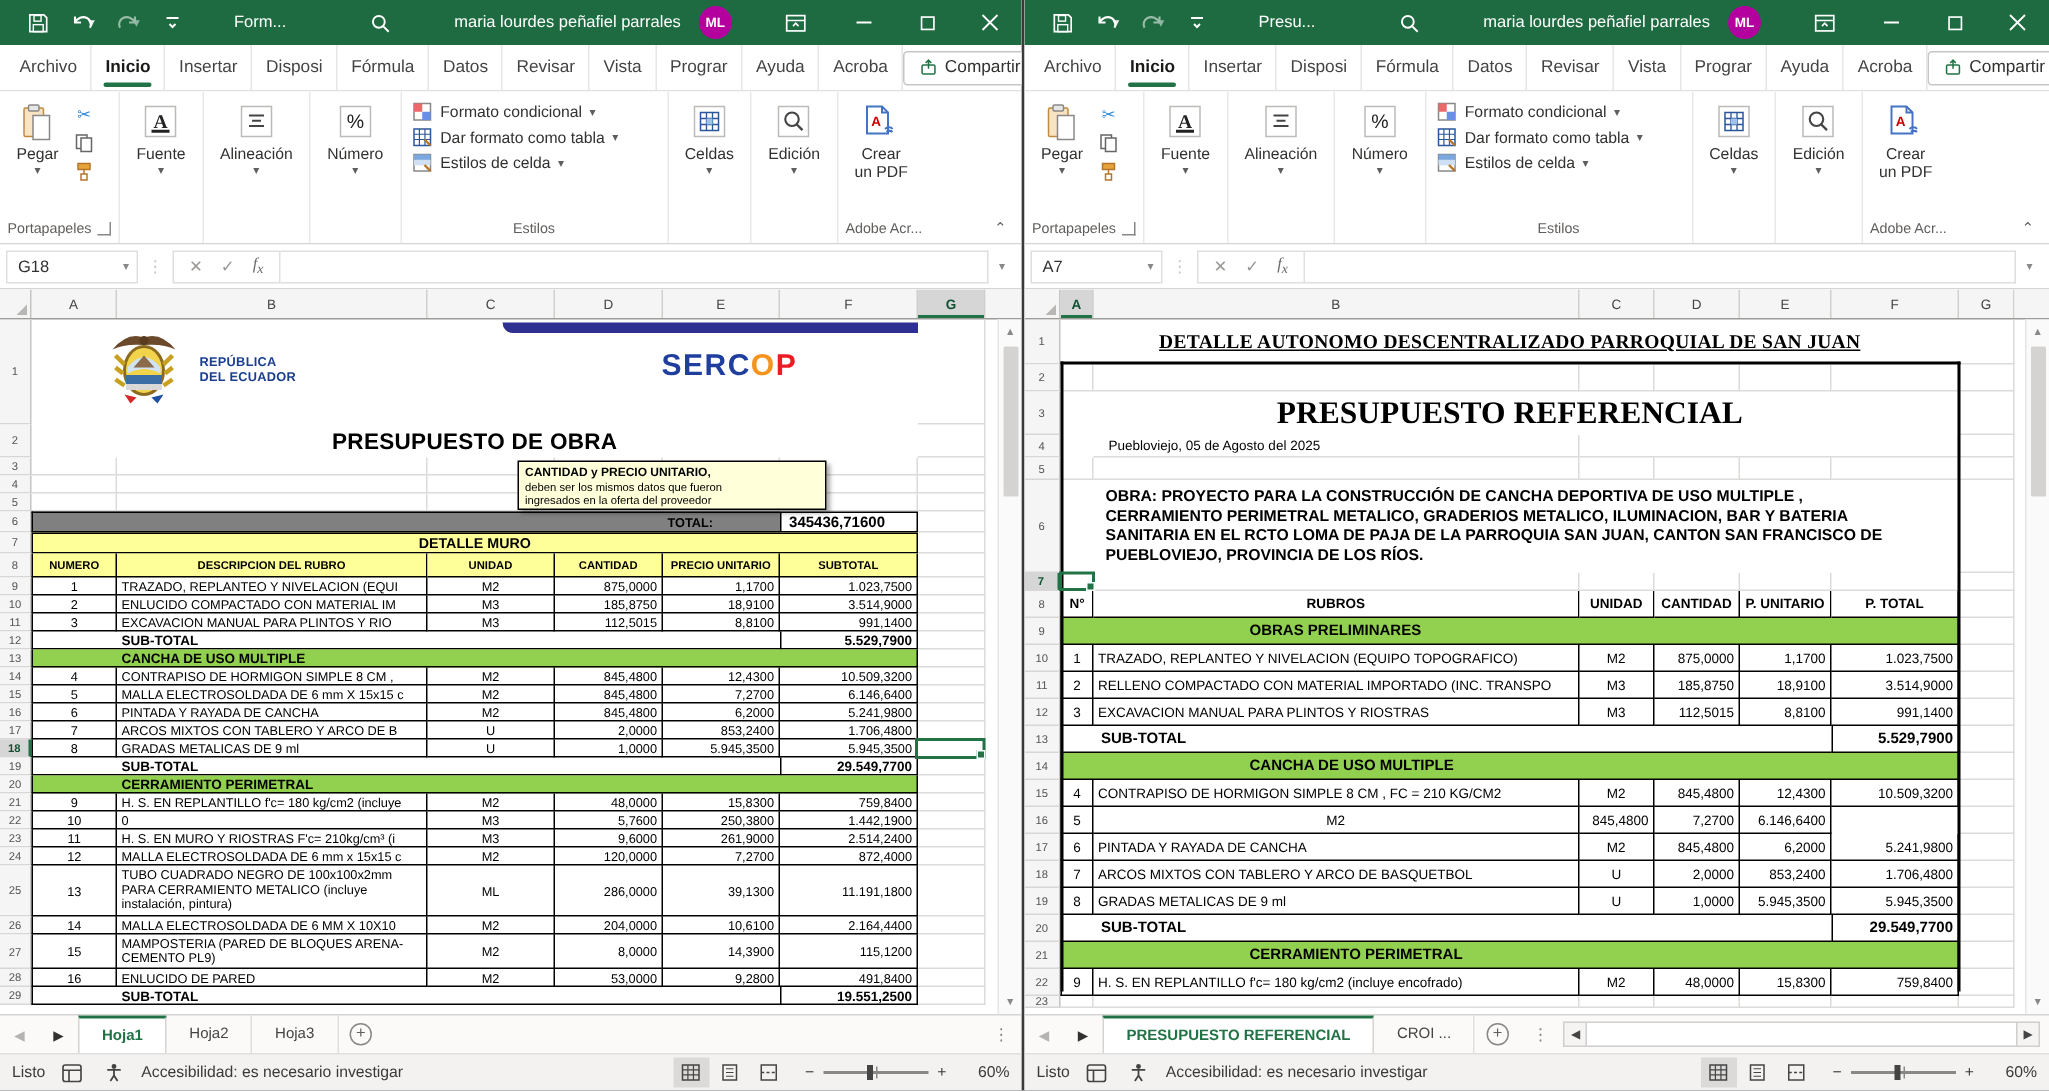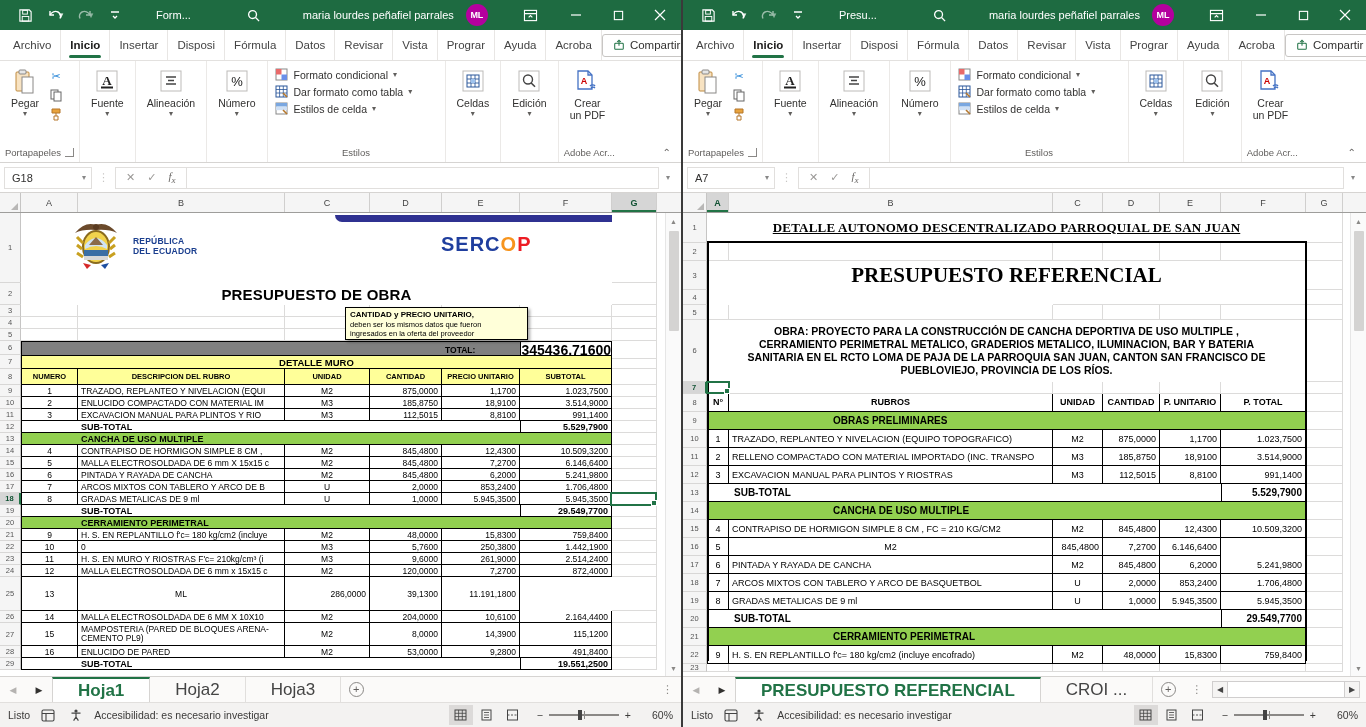--- a/index.html
+++ b/index.html
@@ -85,51 +85,51 @@
   .sec{grid-column:1/7;background:#92d050;font-weight:bold;border:1px solid #000;border-top:none;font-size:9px;display:flex;align-items:center;overflow:hidden;white-space:nowrap}
   .L .sec{padding-left:59px}
   .R .sec{padding-left:125px;font-size:10px}
   .sublabel{grid-column:1/6;font-weight:bold;display:flex;align-items:center;border-left:1px solid #000;border-bottom:1px solid #000;font-size:9px}
   .L .sublabel{padding-left:59px}
   .R .sublabel{padding-left:26px;font-size:10px}
   .subval{grid-column:6/7;font-weight:bold;display:flex;align-items:center;justify-content:flex-end;padding-right:3px;border-right:1px solid #000;border-bottom:1px solid #000;border-left:1px solid #000;font-size:9px}
   .R .subval{font-size:10px}
   .gp{grid-column:1/5;background:#808080;border:1px solid #000;border-right:none}
   .tl{background:#808080;font-weight:bold;border-top:1px solid #000;border-bottom:1px solid #000;padding-left:3px;display:flex;align-items:center;font-size:8.5px}
-  .tv{background:#fff;font-weight:bold;border:1px solid #000;display:flex;align-items:center;justify-content:flex-end;padding-right:0;font-size:14px}
+  .tv{background:#fff;font-weight:bold;border:1px solid #000;display:flex;align-items:center;justify-content:flex-end;padding-right:21px;font-size:10px}
   .t-title .span6{justify-content:center;font-weight:bold;font-size:15px;border:none;letter-spacing:.2px}
   .t-logo .span6{border:none;position:relative}
   .t-org .span6{justify-content:center;font-family:"Liberation Serif",serif;font-weight:bold;font-size:13px;text-decoration:underline;border:none;letter-spacing:.2px}
   .t-heading .span6{justify-content:center;font-family:"Liberation Serif",serif;font-weight:bold;font-size:21px;border:none}
   .t-date .cellB{grid-column:2/3;font-size:9px;padding-left:10px;display:flex;align-items:center;border-right:1px solid #dcdbda;border-bottom:1px solid #dcdbda}
   .t-date .fillC{grid-column:3/7;border-right:1px solid #dcdbda;border-bottom:1px solid #dcdbda}
-  .t-obra .span6{justify-content:center;text-align:center;font-weight:bold;font-size:10.5px;line-height:13px;white-space:normal;border:none;padding:0 30px}
+  .t-obra .span6{justify-content:center;text-align:left;font-weight:bold;font-size:10.5px;line-height:13px;white-space:normal;border:none;padding:0 30px}
   
   .ecu-text{position:absolute;left:112px;top:24px;color:#1b3f8f;font-weight:bold;font-size:8.5px;line-height:1.15;letter-spacing:.2px}
   .sercop{position:absolute;left:420px;top:20px;font-size:20px;font-weight:bold;letter-spacing:1px}
   .sercop .b{color:#1f3e9e}.sercop .o{color:#f7941d}.sercop .p{color:#ed1c24}
   .ecu-logo{position:absolute;left:46px;top:6px}
   
   .ovl{position:absolute;pointer-events:none}
   .bluebar{left:335px;top:2px;width:277px;height:7px;background:#2f3191;border-radius:0 0 0 12px}
-  .tooltip{left:345px;top:94px;width:183px;height:33px;background:#ffffd9;border:1px solid #000;box-shadow:2px 2px 3px rgba(0,0,0,.35);padding:2px 4px;font-size:7.5px;line-height:1.25;overflow:hidden}
+  .tooltip{left:345px;top:94px;width:206px;height:33px;background:#ffffd9;border:1px solid #000;box-shadow:2px 2px 3px rgba(0,0,0,.35);padding:2px 4px;font-size:7.5px;line-height:1.25;overflow:hidden}
   .tooltip .tt1{font-weight:bold;font-size:8px}
   .selbox{border:2px solid #217346}
   .selbox::after{content:"";position:absolute;right:-2px;bottom:-2px;width:4px;height:4px;background:#217346;border:1px solid #fff}
   .thickbox{left:24px;top:48px;width:600px;height:420px;border:2px solid #000;border-bottom:none}
   
   .vscroll{position:absolute;top:20px;right:0;width:16px;bottom:0;background:#fafafa;border-left:1px solid #e6e6e6;display:flex;flex-direction:column;align-items:center}
   .vbtn{height:16px;width:100%;display:flex;align-items:center;justify-content:center;font-size:7px;color:#8a8886}
   .vthumb{width:10px;height:100px;background:#d4d3d2;border-radius:1px;margin-top:2px}
   .vspacer{flex:1}
   
   .stabs{height:26px;background:#fbfaf9;border-top:1px solid #d6d4d2;display:flex;align-items:stretch;flex:none}
   .snav{width:26px;display:flex;align-items:center;justify-content:center;font-size:9px;color:#b5b3b1}
   .snav.on{color:#323130}
-  .stab{display:flex;align-items:center;padding:0 25px;font-size:17px;color:#444;border-right:1px solid #e1dfdd;position:relative;white-space:nowrap}
+  .stab{display:flex;align-items:center;padding:0 15px;font-size:10px;color:#444;border-right:1px solid #e1dfdd;position:relative;white-space:nowrap}
   .stab.active{background:#fff;color:#217346;font-weight:bold;border-top:2px solid #217346;border-right:1px solid #d6d4d2;border-left:1px solid #d6d4d2}
   .addtab{width:30px;display:flex;align-items:center;justify-content:center}
   .addcirc{width:15px;height:15px;border:1px solid #8a8886;border-radius:50%;display:flex;align-items:center;justify-content:center;font-size:11px;color:#605e5c;line-height:1}
   .tabmore{display:flex;align-items:center;color:#8a8886;font-size:11px;padding:0 8px}
   .tabmore.endright{margin-left:auto}
   .hscroll{flex:1;display:flex;align-items:center;margin:4px 6px 4px 2px}
   .hbtn{width:16px;height:17px;border:1px solid #d0cece;background:#f5f4f3;display:flex;align-items:center;justify-content:center;font-size:8px;color:#444}
   .htrack{flex:1;height:17px;border:1px solid #d0cece;border-left:none;border-right:none;background:#fff}
   
   .sbar{height:25px;background:#f3f2f1;border-top:1px solid #e1dfdd;display:flex;align-items:center;font-size:10.5px;color:#3b3a39;flex:none;padding:0 8px;gap:8px}
@@ -692,20 +692,21 @@
         <span class="cell qty">120,0000</span>
         <span class="cell price">7,2700</span>
         <span class="cell tot">872,4000</span>
         <span class="cell g"></span>
           </div>
         </div>
         <div class="row t-item" style="height:34px">
           <div class="rn">25</div>
           <div class="cells">
             <span class="cell num">13</span>
+        <span class="cell desc wrap">TUBO CUADRADO NEGRO DE 100x100x2mm PARA CERRAMIENTO METALICO (incluye instalación, pintura)</span>
         <span class="cell unit">ML</span>
         <span class="cell qty">286,0000</span>
         <span class="cell price">39,1300</span>
         <span class="cell tot">11.191,1800</span>
         <span class="cell g"></span>
           </div>
         </div>
         <div class="row t-item" style="height:12px">
           <div class="rn">26</div>
           <div class="cells">
@@ -1129,20 +1130,21 @@
           <div class="rn">3</div>
           <div class="cells">
             <span class="span6">PRESUPUESTO REFERENCIAL</span>
             <span class="cell g"></span>
           </div>
         </div>
         <div class="row t-date" style="height:15px">
           <div class="rn">4</div>
           <div class="cells">
             <span class="cell" style="border:none"></span>
+            <span class="cellB">Puebloviejo,  05  de Agosto del 2025</span>
             <span class="fillC"></span>
             <span class="cell g"></span>
           </div>
         </div>
         <div class="row t-blank" style="height:15px">
           <div class="rn">5</div>
           <div class="cells">
             <span class="cell"></span>
             <span class="cell"></span>
             <span class="cell"></span>

